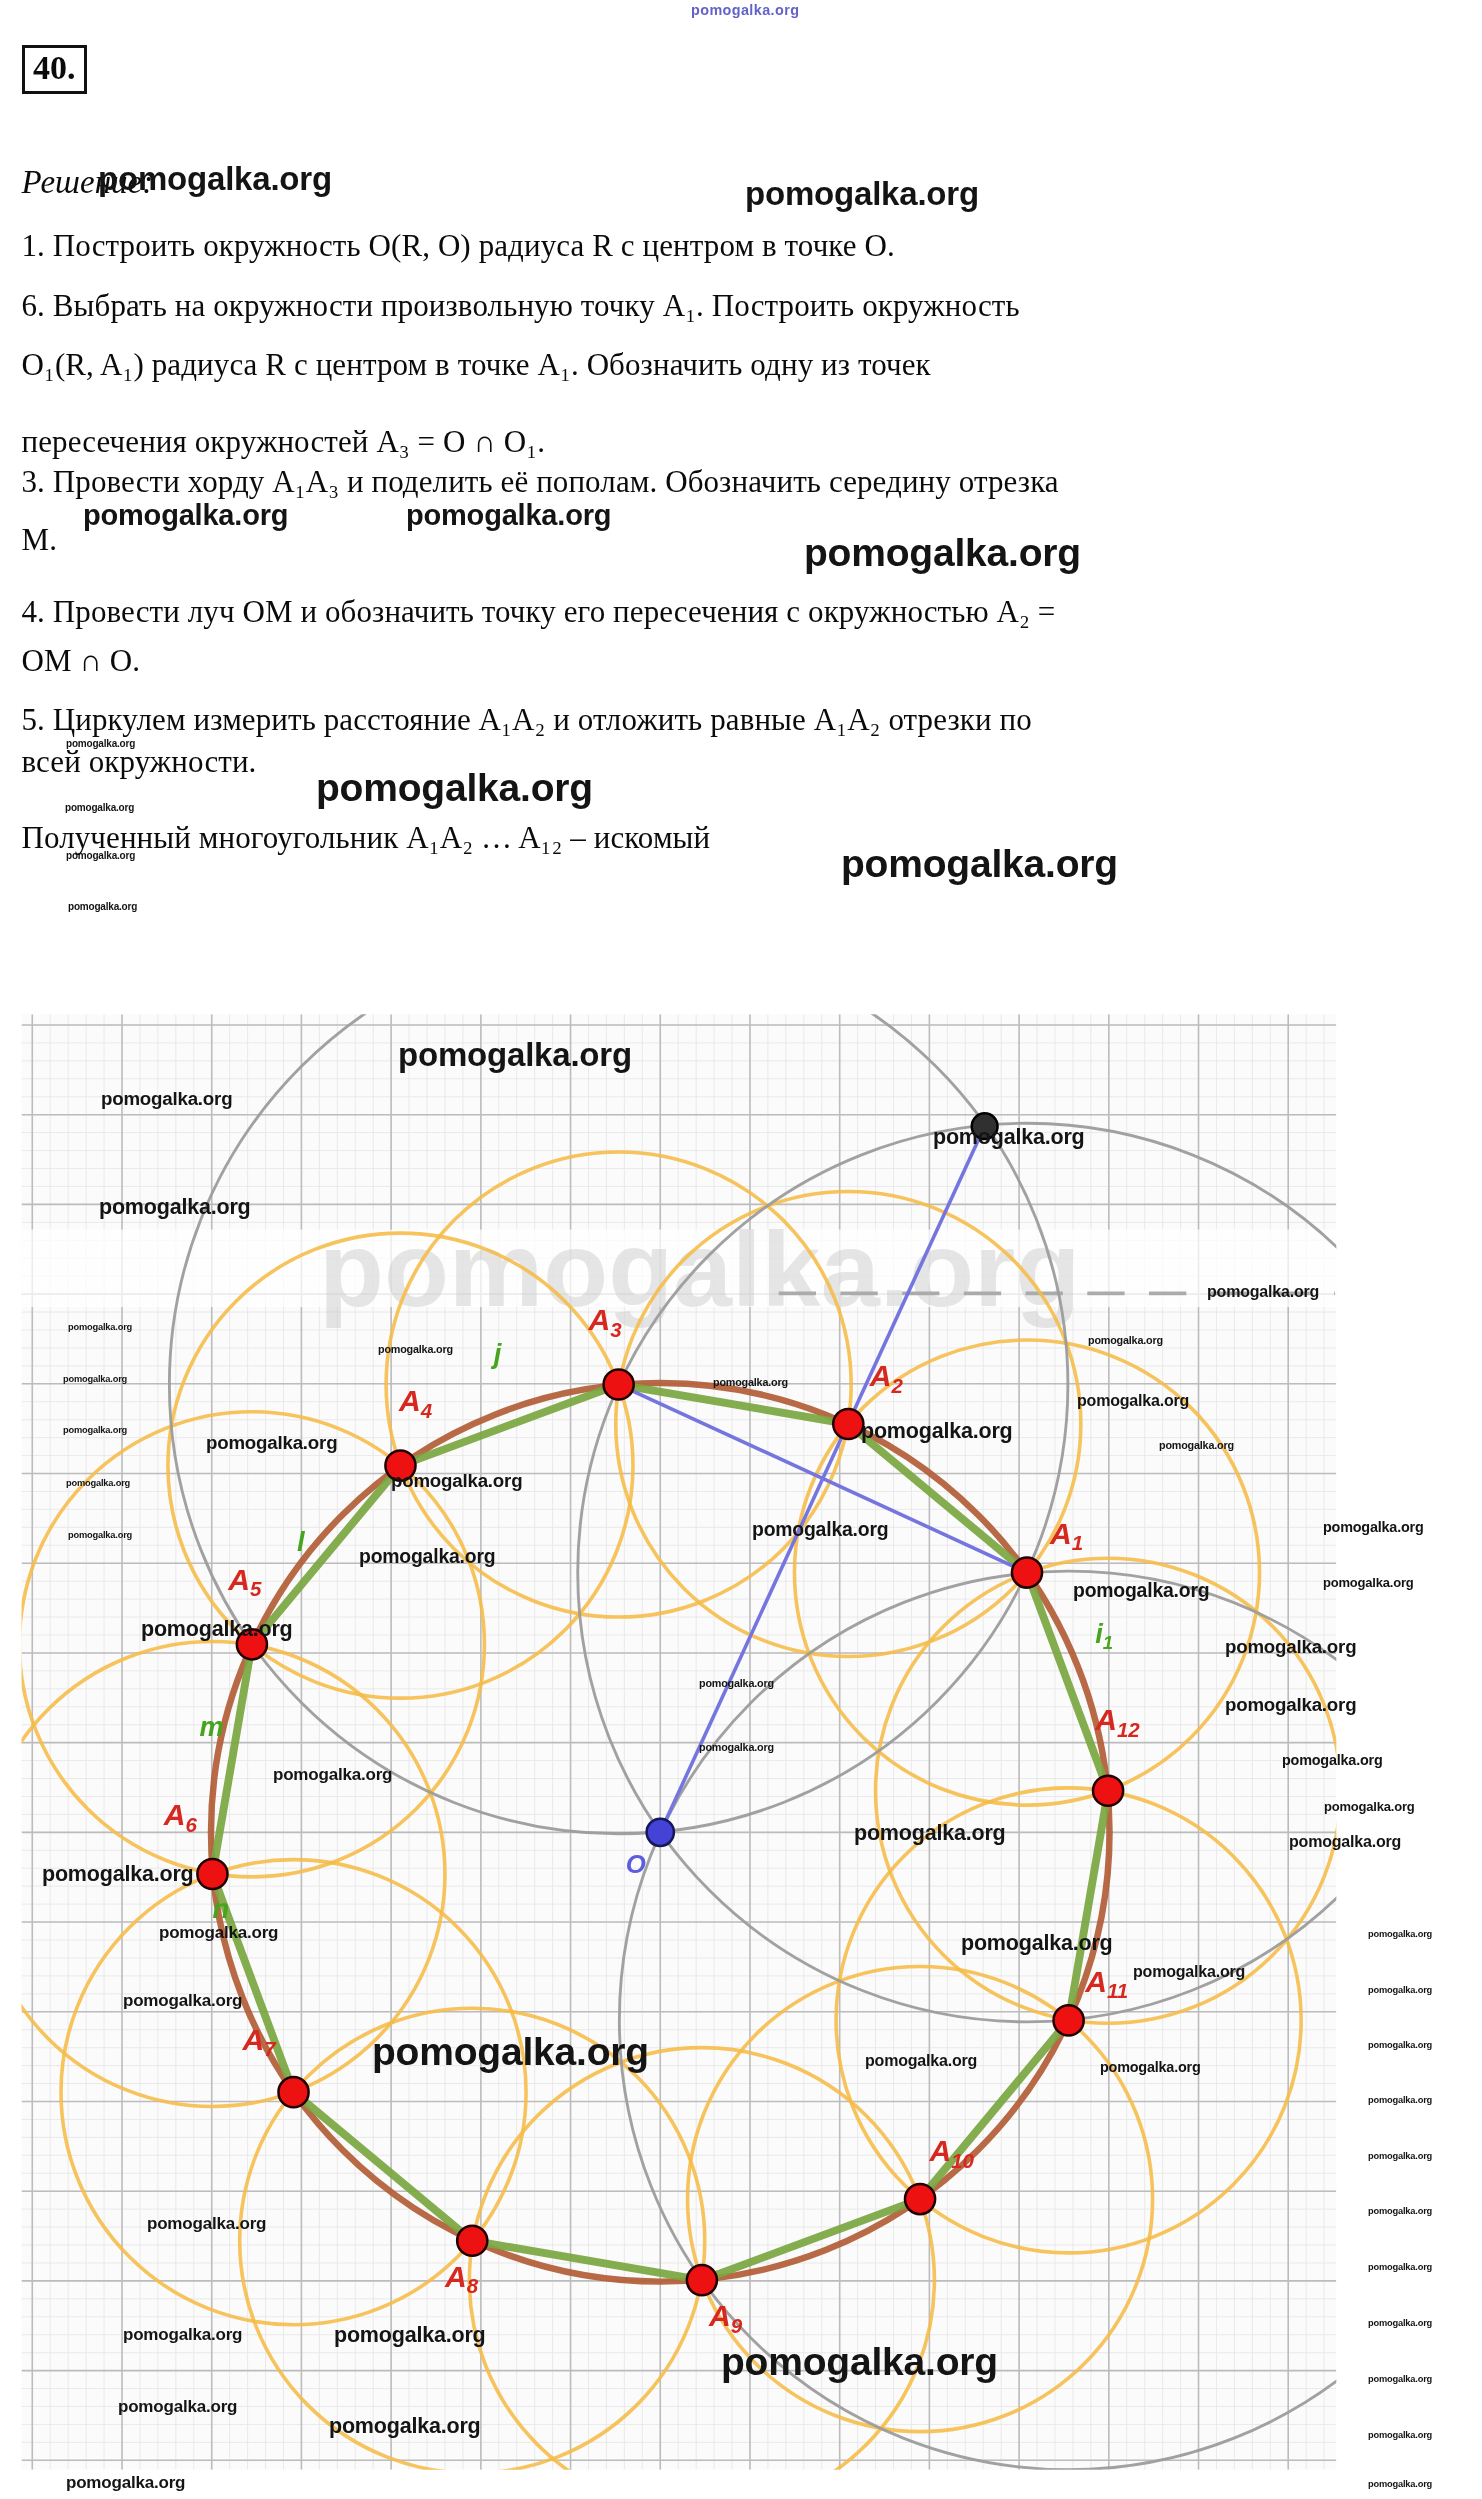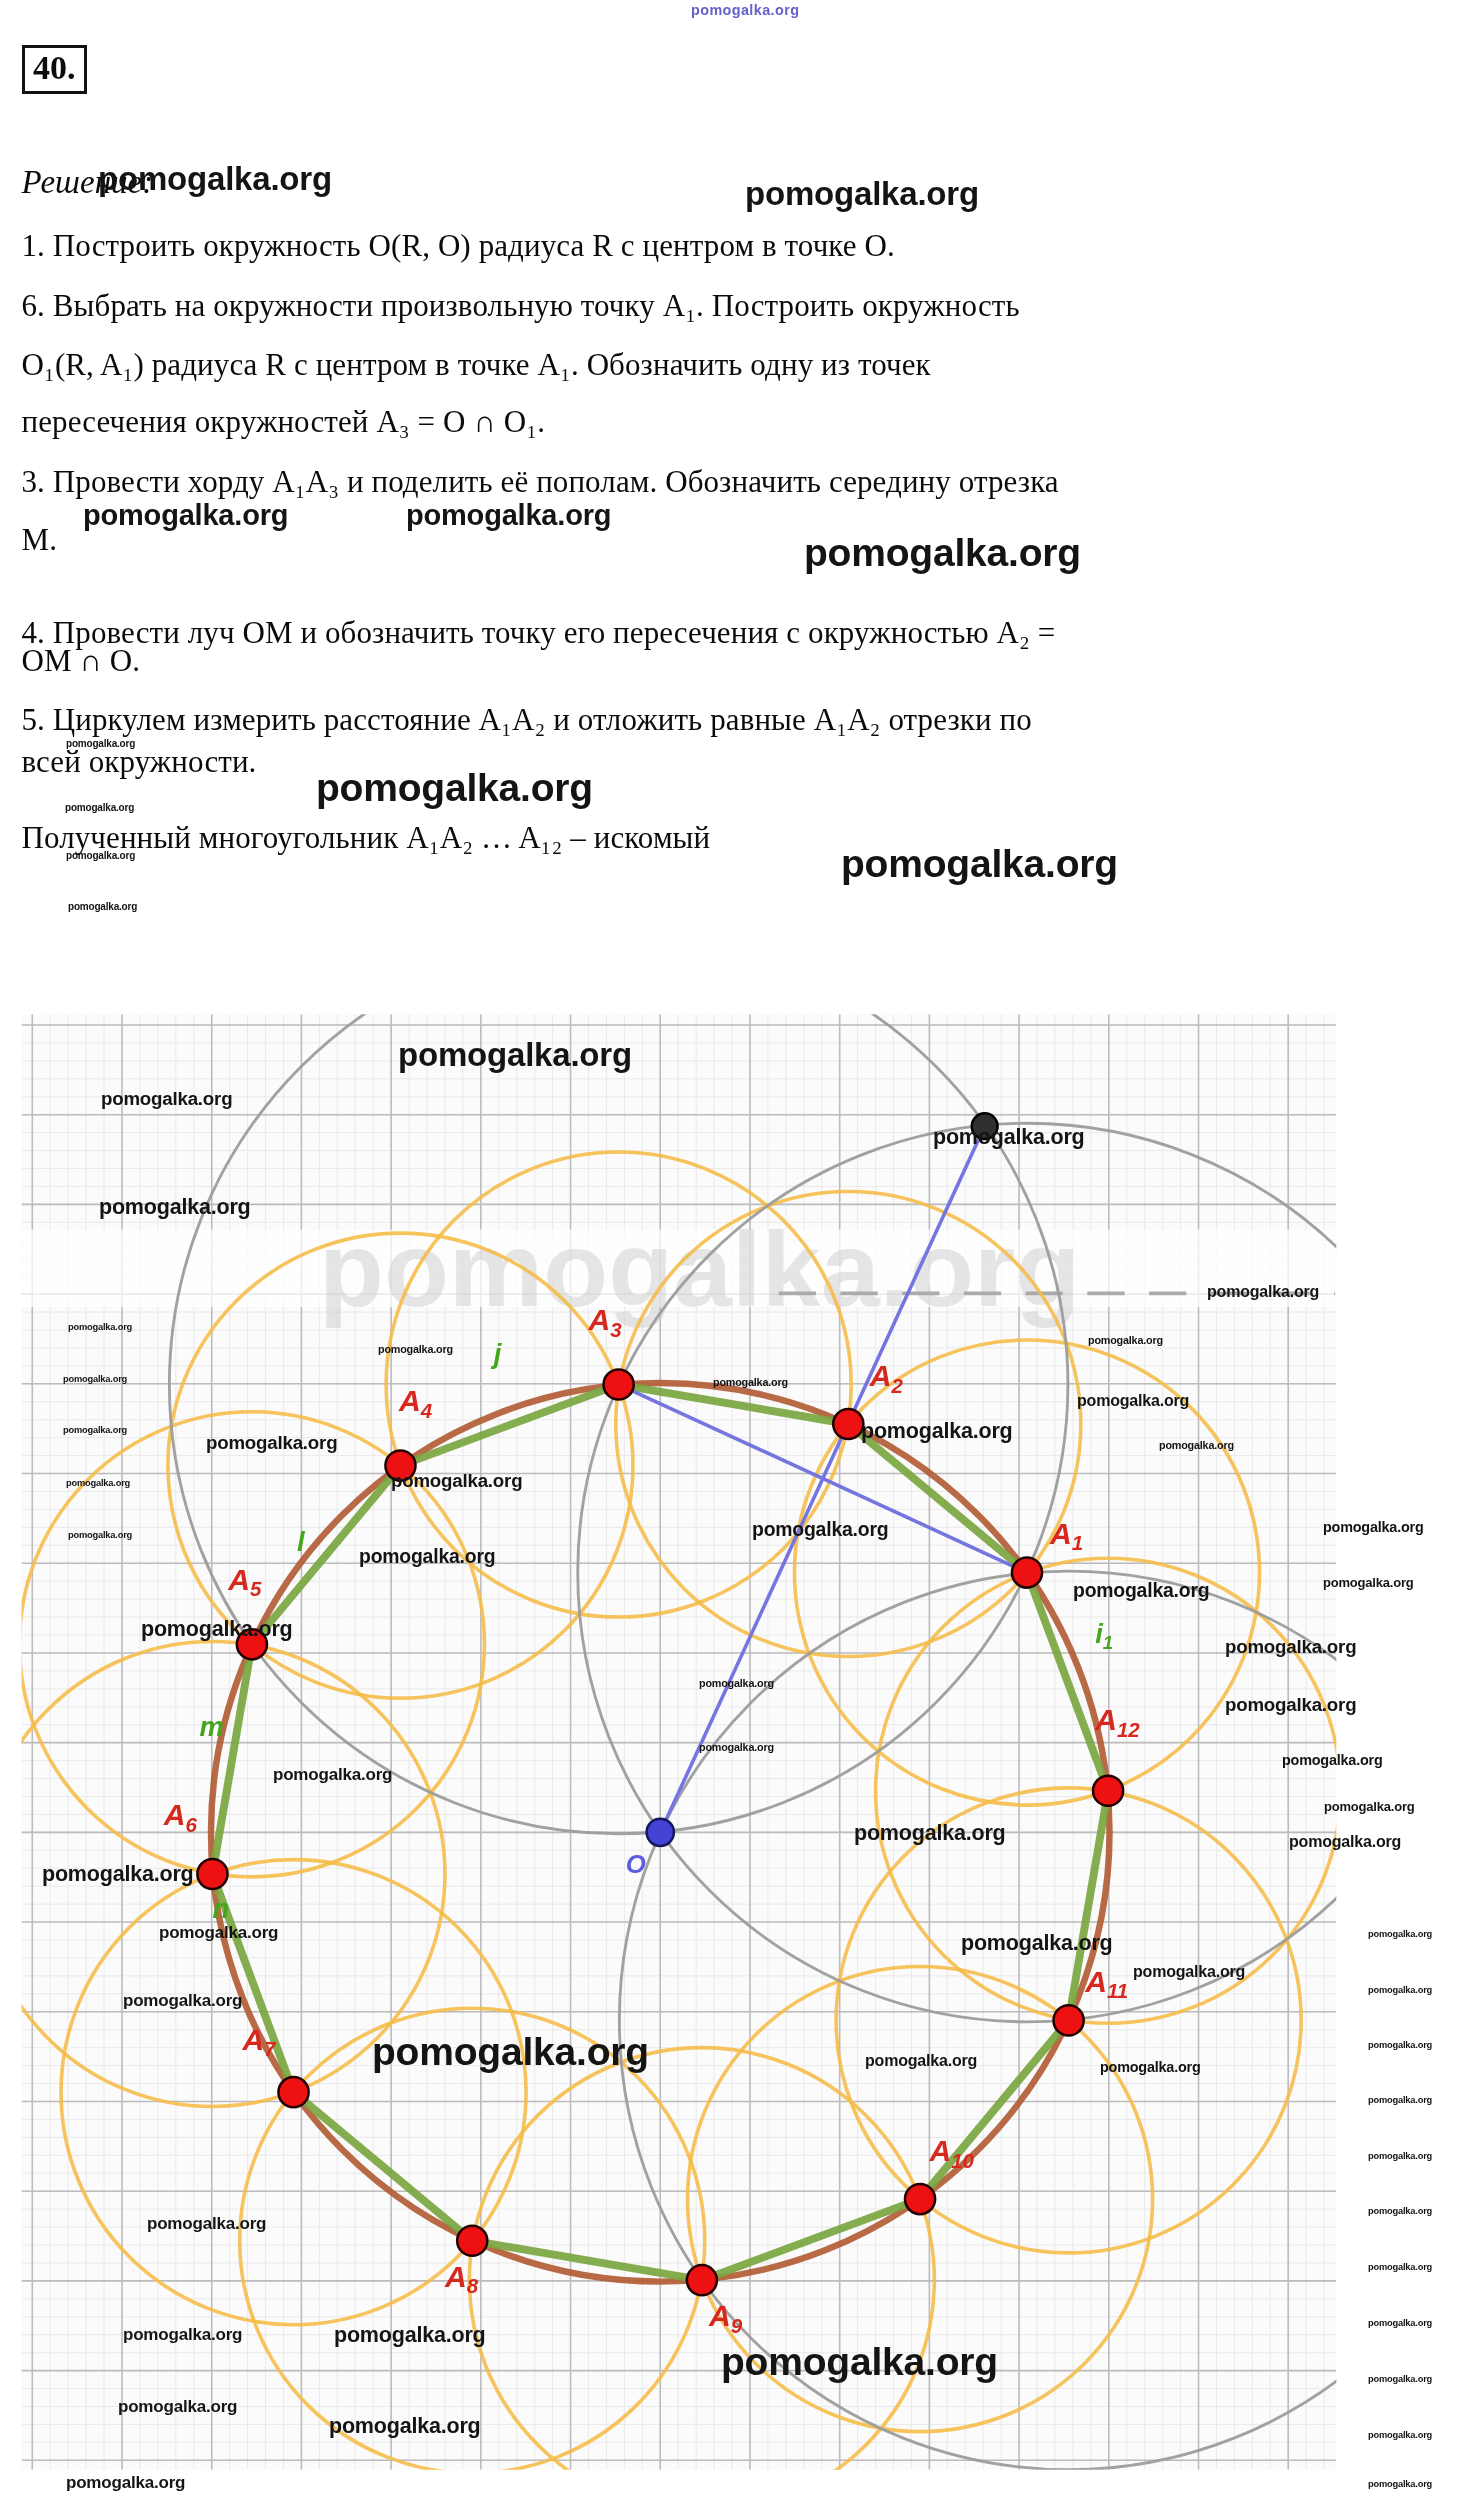--- a/index.html
+++ b/index.html
@@ -20,24 +20,24 @@
 <body>
 
 <div id="page">
   <div id="problem-box">40.</div>
   <div id="solution-label">Решение:</div>
 
   <div id="solution-lines">
       <div class="sol-line" style="top: 228px;"><span>1. Построить окружность </span><span class="mi">O(R, O)</span><span> радиуса </span><span class="mi">R</span><span> с центром в точке </span><span class="mi">O</span><span>.</span></div>
       <div class="sol-line" style="top: 288px;"><span>6. Выбрать на окружности произвольную точку </span><span class="mi">A₁</span><span>. Построить окружность</span></div>
       <div class="sol-line" style="top: 347px;"><span class="mi">O₁(R, A₁)</span><span> радиуса </span><span class="mi">R</span><span> с центром в точке </span><span class="mi">A₁</span><span>. Обозначить одну из точек</span></div>
-      <div class="sol-line" style="top: 404px;"><span>пересечения окружностей </span><span class="mi">A₃ = O ∩ O₁</span><span>.</span></div>
+      <div class="sol-line" style="top: 424px;"><span>пересечения окружностей </span><span class="mi">A₃ = O ∩ O₁</span><span>.</span></div>
       <div class="sol-line" style="top: 464px;"><span>3. Провести хорду </span><span class="mi">A₁A₃</span><span> и поделить её пополам. Обозначить середину отрезка</span></div>
       <div class="sol-line" style="top: 522px;"><span class="mi">M</span><span>.</span></div>
-      <div class="sol-line" style="top: 615px;"><span>4. Провести луч </span><span class="mi">OM</span><span> и обозначить точку его пересечения с окружностью </span><span class="mi">A₂</span><span> =</span></div>
+      <div class="sol-line" style="top: 594px;"><span>4. Провести луч </span><span class="mi">OM</span><span> и обозначить точку его пересечения с окружностью </span><span class="mi">A₂</span><span> =</span></div>
       <div class="sol-line" style="top: 643px;"><span class="mi">OM ∩ O</span><span>.</span></div>
       <div class="sol-line" style="top: 702px;"><span>5. Циркулем измерить расстояние </span><span class="mi">A₁A₂</span><span> и отложить равные </span><span class="mi">A₁A₂</span><span> отрезки по</span></div>
       <div class="sol-line" style="top: 744px;"><span>всей окружности.</span></div>
       <div class="sol-line" style="top: 820px;"><span>Полученный многоугольник </span><span class="mi">A₁A₂ … A₁₂</span><span>  – искомый</span></div>
     </div>
 
   <svg id="figure" width="1482" height="1486" viewBox="0 1412 2065 2070">
     <defs>
       <clipPath id="gridclip">
           <rect x="30" y="1412" width="1832" height="2028"></rect>

